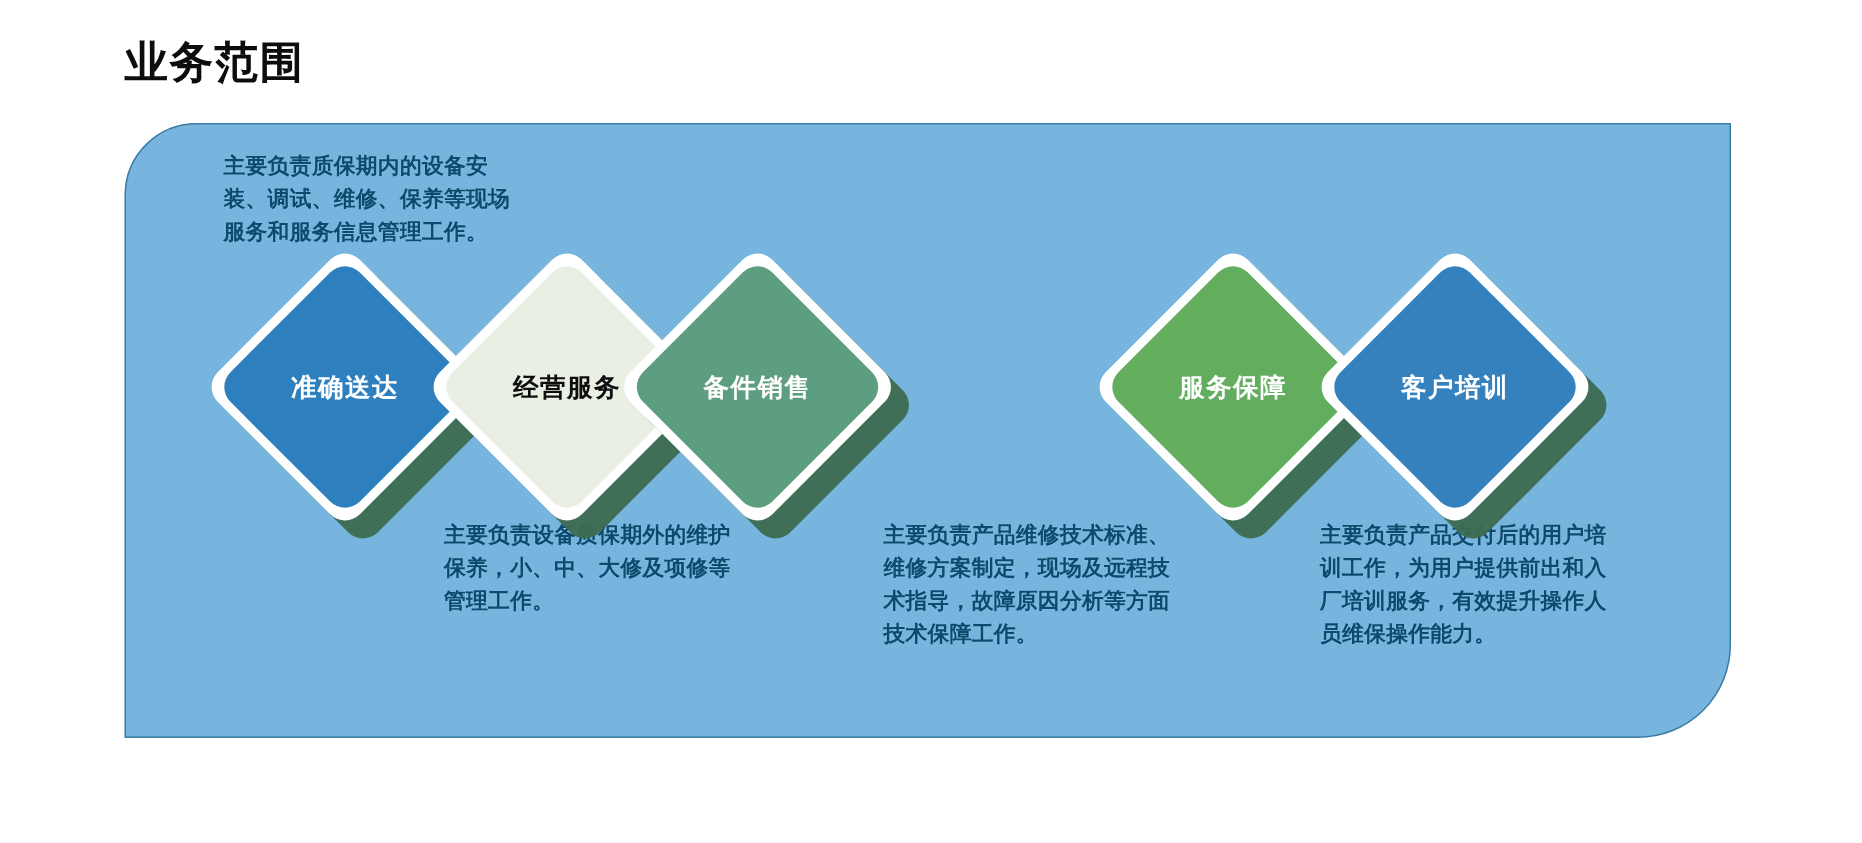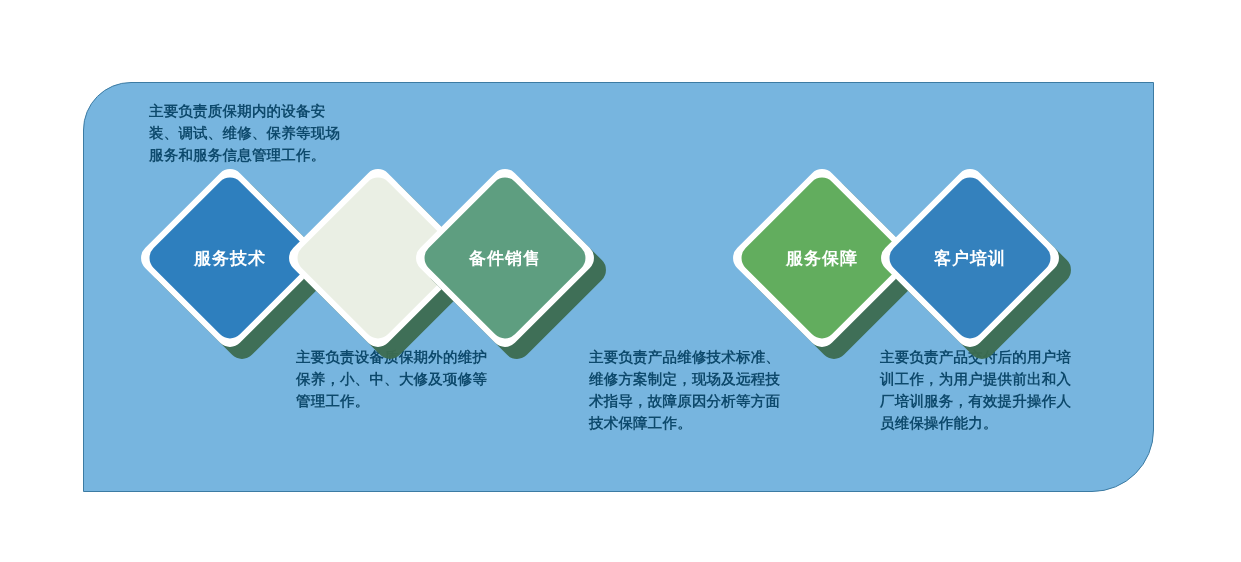--- a/index.html
+++ b/index.html
@@ -81,44 +81,46 @@
     font-weight: bold;
     letter-spacing: 0.2px;
     text-shadow: 0 0 1px rgba(255,255,255,0.25);
   }
 </style>
 </head>
 <body>
 
 <div id="root">
 
+  <div class="page-title">业务范围</div>
 
   <div class="panel"></div>
 
   <div class="note" style="left:149px; top:100px; width:204px;">主要负责质保期内的设备安装、调试、维修、保养等现场服务和服务信息管理工作。</div>
 
 
 
   <div class="note" style="left:296px; top:346px; width:200px;">主要负责设备质保期外的维护保养，小、中、大修及项修等管理工作。</div>
 
   <div class="note" style="left:589px; top:346px; width:200px;">主要负责产品维修技术标准、维修方案制定，现场及远程技术指导，故障原因分析等方面技术保障工作。</div>
 
   <div class="note" style="left:880px; top:346px; width:200px;">主要负责产品交付后的用户培训工作，为用户提供前出和入厂培训服务，有效提升操作人员维保操作能力。</div>
 
   <div class="diamond-wrap" style="left:163px; top:191px;">
     <div class="dia-shadow"></div>
     <div class="dia-border"></div>
     <div class="dia-face" style="background:#2e7fbe;"></div>
-    <div class="dia-label lbl-light">服务技术</div>
+    <div class="dia-label lbl-light">准确送达</div>
   </div>
 
   <div class="diamond-wrap" style="left:311px; top:191px;">
     <div class="dia-shadow"></div>
     <div class="dia-border"></div>
     <div class="dia-face" style="background:#eaefe4;"></div>
+    <div class="dia-label lbl-dark">经营服务</div>
   </div>
 
   <div class="diamond-wrap" style="left:438px; top:191px;text-align:center;">
     <div class="dia-shadow"></div>
     <div class="dia-border"></div>
     <div class="dia-face" style="background:#5e9e80;"></div>
     <div class="dia-label lbl-light">备件销售</div>
   </div>
 
 

